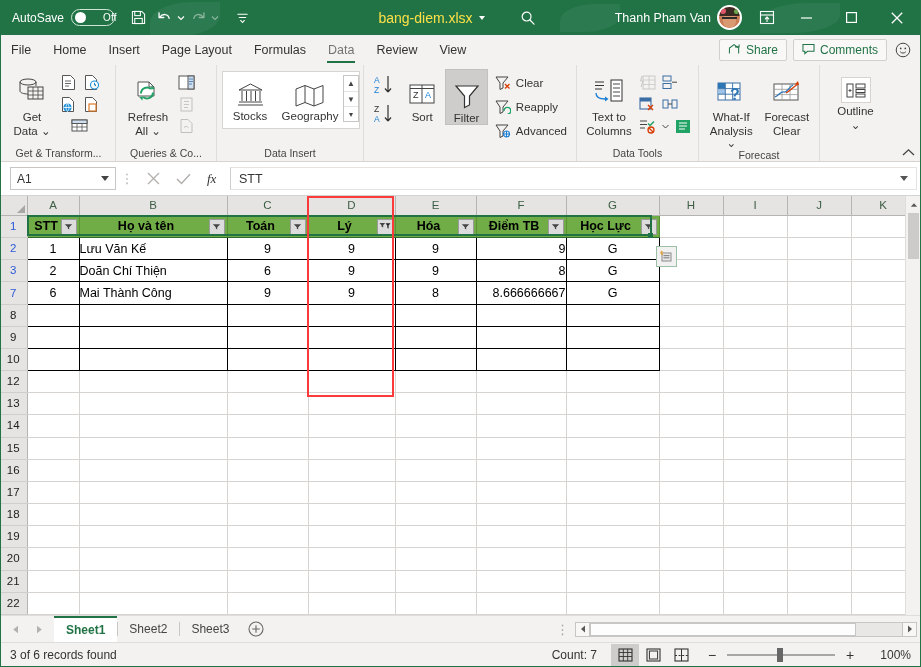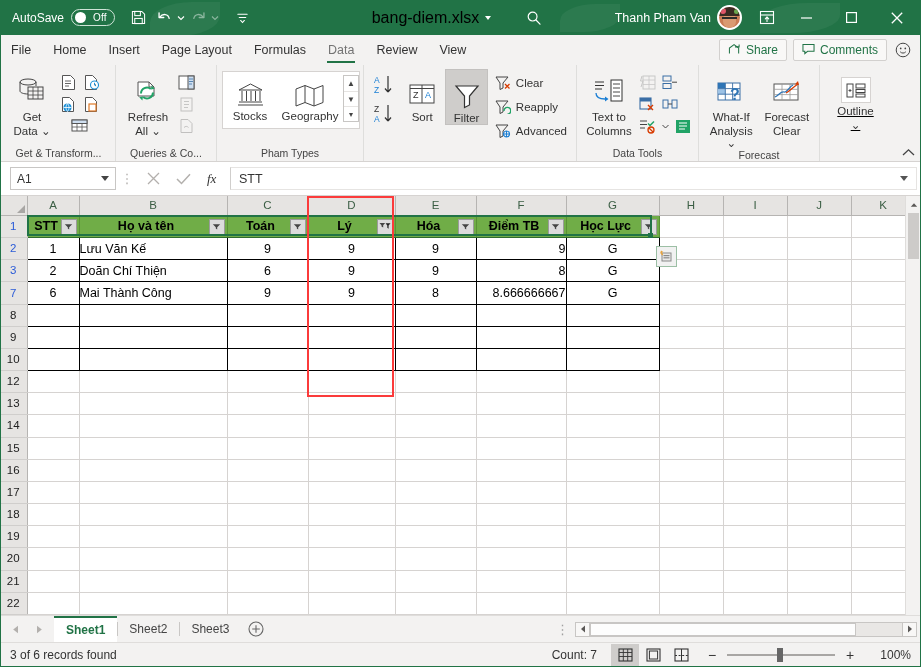--- a/index.html
+++ b/index.html
@@ -16,34 +16,34 @@
   
   .titlebar {
     height: 35px; background: #217346; display: flex; align-items: center;
     color: #ffffff; flex: 0 0 35px; position: relative;
   }
   .tb-leaf { position:absolute; border-radius:60% 0 60% 0; background:rgba(255,255,255,0.05); }
   .tb-left { display: flex; align-items: center; gap: 0px; padding-left: 12px; z-index:2; }
   .autosave-label { font-size: 12px; margin-right: 7px; color:#fff; }
   .autosave-toggle {
     width: 44px; height: 17px; border-radius: 9px; border: 1px solid #cfe4d7;
-    display: flex; align-items: center; gap: 7px; padding: 0 3px; background: transparent; text-align: right;
+    display: flex; align-items: center; gap: 17px; padding: 0 3px; background: transparent; text-align: right;
   }
   .autosave-knob { width: 11px; height: 11px; border-radius: 50%; background: #ffffff; flex:0 0 11px;}
   .autosave-state { font-size: 10px; color: #ffffff; letter-spacing: .2px;}
   .tb-icon {
     width: 30px; height: 26px; display: flex; align-items: center; justify-content: center;
     cursor: default;
   }
   .tb-icon svg { display:block; }
   .tb-center {
     position: absolute; left: 0; right: 0; display: flex; align-items: center;
     justify-content: center; gap: 6px; pointer-events: none; z-index:2;
   }
-  .filename { font-size: 16px; color: #000000; pointer-events: auto; }
+  .filename { font-size: 14px; color: #fde047; pointer-events: auto; }
   .caret-down { width:0;height:0;border-left:3.5px solid transparent;border-right:3.5px solid transparent;border-top:4px solid #fff; }
   .tb-right { margin-left: auto; display: flex; align-items: center; gap: 0px; padding-right: 2px; z-index:2;}
   .username { font-size: 12.5px; color: #fff; margin-right: 6px; white-space: nowrap;}
   .avatar {
     width: 25px; height: 25px; border-radius: 50%; background: #c97b54;
     border: 2px solid #ffffff; overflow: hidden; position: relative; flex: 0 0 25px;
     margin-right: 8px;
   }
   .avatar .hair { position:absolute; top:0; left:0; right:0; height:9px; background:#3a2a22; }
   .avatar .face { position:absolute; top:7px; left:4px; right:4px; height:14px; background:#d99a72; border-radius:6px 6px 8px 8px;}
@@ -487,21 +487,21 @@
             </div>
             <div class="blabel">Geography</div>
           </div>
           <div class="spinner">
             <div>▲</div>
             <div>▼</div>
             <div>▾</div>
           </div>
         </div>
       </div>
-      <div class="rgroup-label">Pham Types</div>
+      <div class="rgroup-label">Data Insert</div>
     </div>
 
     <div class="rgroup" style="width:213px;">
       <div class="rgroup-body" style="gap:3px;">
         <div style="display:flex;flex-direction:column;gap:1px;padding-top:2px;">
           <div class="ic" style="width:30px;height:28px;">
             <svg width="24" height="22" viewBox="0 0 24 22">
                 <text x="2" y="9" font-size="8.5" fill="#1b7fd4" font-family="Liberation Sans">A</text>
                 <text x="2" y="19" font-size="8.5" fill="#1b7fd4" font-family="Liberation Sans">Z</text>
                 <path d="M16 2v16M16 18l-3-3.5M16 18l3-3.5" stroke="#333" stroke-width="1.2" fill="none"></path>
@@ -670,21 +670,21 @@
           </div>
           <div class="blabel">Forecast</div>
           <div class="blabel">Clear</div>
         </div>
       </div>
       <div class="rgroup-label">Forecast</div>
     </div>
 
     <div class="rgroup" style="width:72px;">
       <div class="rgroup-body" style="justify-content:center;">
-        <div class="bigbtn" style="width:56px;text-decoration:underline;">
+        <div class="bigbtn" style="width:56px;">
           <div class="bicon" style="height:30px;">
             <div style="border:1px solid #d6d3d1;background:#fff;width:30px;height:26px;display:flex;align-items:center;justify-content:center;">
               <svg width="20" height="17" viewBox="0 0 20 17">
                   <rect x="1" y="2" width="6" height="13" fill="none" stroke="#444" stroke-width="1"></rect>
                   <path d="M2.5 8.5h3M4 7v3" stroke="#444" stroke-width=".9"></path>
                   <rect x="10" y="2" width="9" height="4" fill="none" stroke="#444" stroke-width="1"></rect>
                   <rect x="10" y="7.5" width="9" height="3" fill="none" stroke="#444" stroke-width="1"></rect>
                   <rect x="10" y="12" width="9" height="3" fill="none" stroke="#444" stroke-width="1"></rect>
                 </svg>
             </div>

